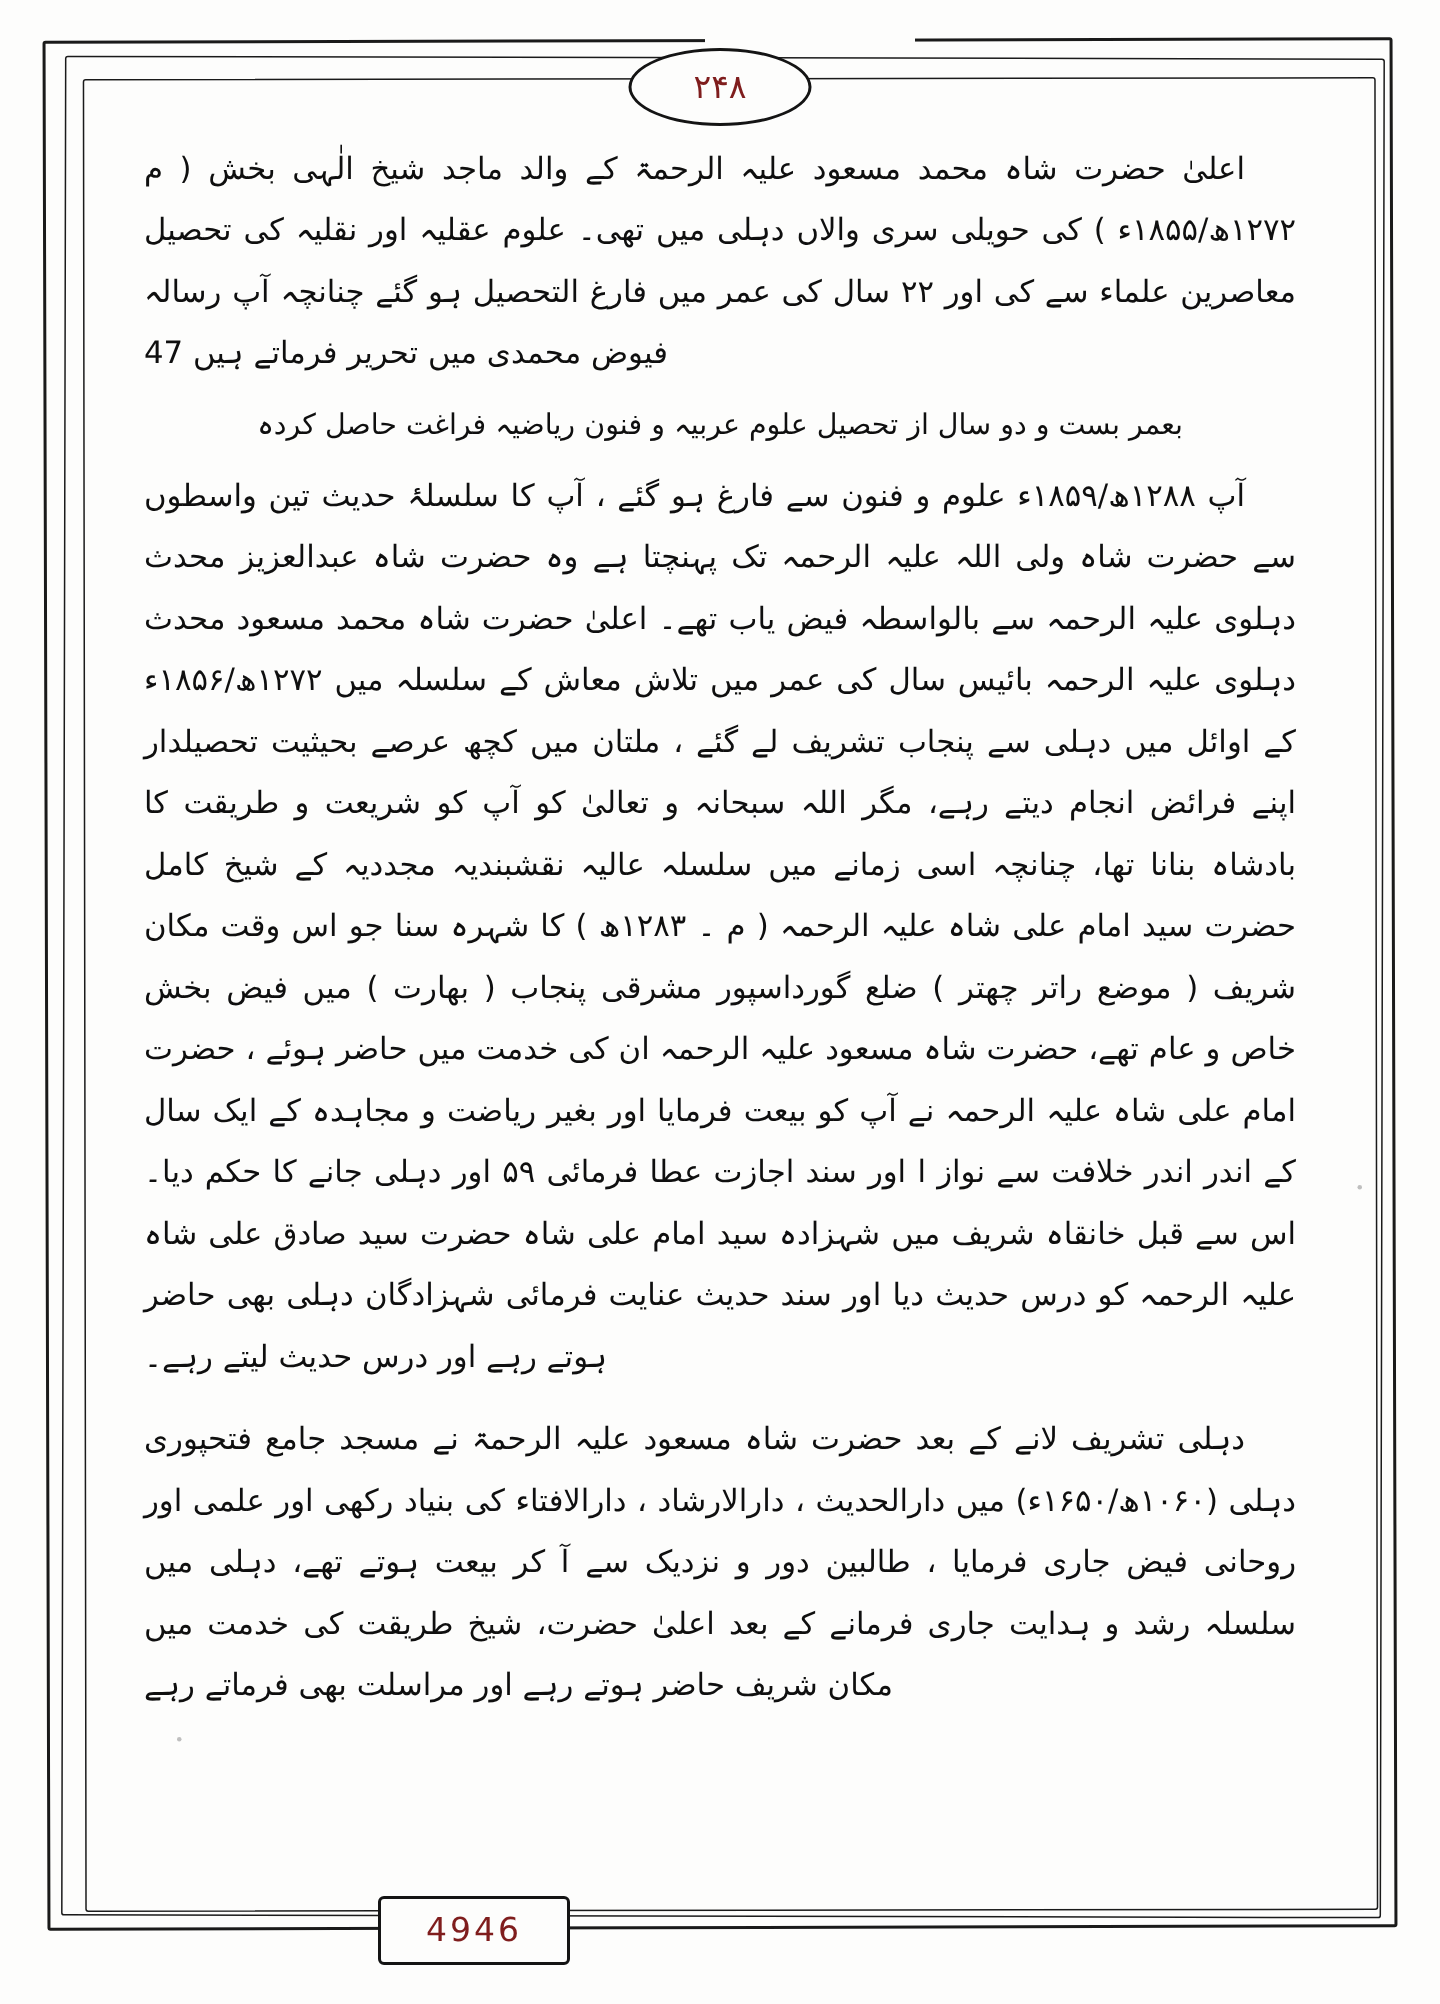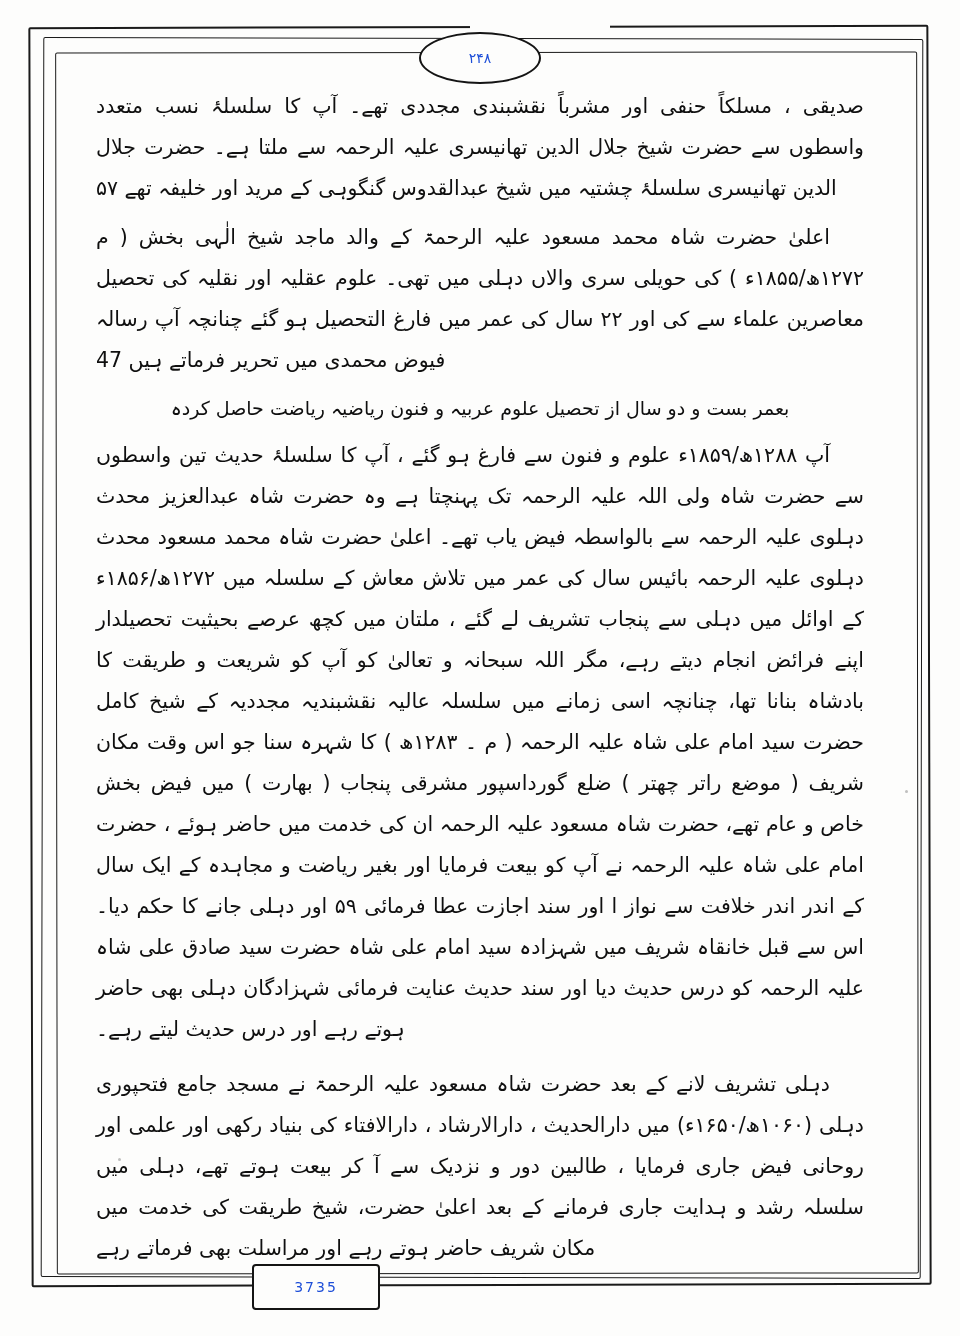--- a/index.html
+++ b/index.html
@@ -49,23 +49,23 @@
   }
 
   
   .cartouche {
     position: absolute;
     background: #fdfdfc;
     border: 2px solid #141414;
     display: flex;
     align-items: center;
     justify-content: center;
-    font-size: 14px;
+    font-size: 22px;
     letter-spacing: 2px;
-    color: #1d4ed8;
+    color: #7f1d1d;
     font-family: "DejaVu Sans", sans-serif;
   }
   .cartouche-top {
     top: 32px;
     left: 50%;
     transform: translateX(-50%);
     width: 118px;
     height: 48px;
     border-radius: 50% / 50%;
   }
@@ -132,30 +132,29 @@
 <div class="page">
 
   <div class="frame frame-outer"></div>
   <div class="frame frame-mid"></div>
   <div class="frame frame-inner"></div>
 
   <div class="notch" style="left:470px; top:20px; width:140px; height:18px;"></div>
   <div class="notch" style="left:240px; bottom:18px; width:150px; height:18px;"></div>
 
   <div class="cartouche cartouche-top">۲۴۸</div>
-  <div class="cartouche cartouche-bottom">3735</div>
+  <div class="cartouche cartouche-bottom">4946</div>
 
   <div class="speckle" style="left:905px; top:790px;"></div>
   <div class="speckle" style="left:118px; top:1158px;"></div>
 
   <div class="body-text">
-    <p class="para">صدیقی ، مسلکاً حنفی اور مشرباً نقشبندی مجددی تھے۔ آپ کا سلسلۂ نسب متعدد واسطوں سے حضرت شیخ جلال الدین تھانیسری علیہ الرحمہ سے ملتا ہے۔ حضرت جلال الدین تھانیسری سلسلۂ چشتیہ میں شیخ عبدالقدوس گنگوہی کے مرید اور خلیفہ تھے ۵۷</p>
     <div class="spacer-sm"></div>
     <p class="para indent">اعلیٰ حضرت شاہ محمد مسعود علیہ الرحمۃ کے والد ماجد شیخ الٰہی بخش ( م ۱۲۷۲ھ/۱۸۵۵ء ) کی حویلی سری والاں دہلی میں تھی۔ علوم عقلیہ اور نقلیہ کی تحصیل معاصرین علماء سے کی اور ۲۲ سال کی عمر میں فارغ التحصیل ہو گئے چنانچہ آپ رسالہ فیوض محمدی میں تحریر فرماتے ہیں 47</p>
     <div class="spacer-sm"></div>
-    <p class="para center-line">بعمر بست و دو سال از تحصیل علوم عربیہ و فنون ریاضیہ ریاضت حاصل کردہ</p>
+    <p class="para center-line">بعمر بست و دو سال از تحصیل علوم عربیہ و فنون ریاضیہ فراغت حاصل کردہ</p>
     <div class="spacer-sm"></div>
     <p class="para indent">آپ ۱۲۸۸ھ/۱۸۵۹ء علوم و فنون سے فارغ ہو گئے ، آپ کا سلسلۂ حدیث تین واسطوں سے حضرت شاہ ولی اللہ علیہ الرحمہ تک پہنچتا ہے وہ حضرت شاہ عبدالعزیز محدث دہلوی علیہ الرحمہ سے بالواسطہ فیض یاب تھے۔ اعلیٰ حضرت شاہ محمد مسعود محدث دہلوی علیہ الرحمہ بائیس سال کی عمر میں تلاش معاش کے سلسلہ میں ۱۲۷۲ھ/۱۸۵۶ء کے اوائل میں دہلی سے پنجاب تشریف لے گئے ، ملتان میں کچھ عرصے بحیثیت تحصیلدار اپنے فرائض انجام دیتے رہے، مگر اللہ سبحانہ و تعالیٰ کو آپ کو شریعت و طریقت کا بادشاہ بنانا تھا، چنانچہ اسی زمانے میں سلسلہ عالیہ نقشبندیہ مجددیہ کے شیخ کامل حضرت سید امام علی شاہ علیہ الرحمہ ( م ۔ ۱۲۸۳ھ ) کا شہرہ سنا جو اس وقت مکان شریف ( موضع راتر چھتر ) ضلع گورداسپور مشرقی پنجاب ( بھارت ) میں فیض بخش خاص و عام تھے، حضرت شاہ مسعود علیہ الرحمہ ان کی خدمت میں حاضر ہوئے ، حضرت امام علی شاہ علیہ الرحمہ نے آپ کو بیعت فرمایا اور بغیر ریاضت و مجاہدہ کے ایک سال کے اندر اندر خلافت سے نواز ا اور سند اجازت عطا فرمائی ۵۹ اور دہلی جانے کا حکم دیا۔ اس سے قبل خانقاہ شریف میں شہزادہ سید امام علی شاہ حضرت سید صادق علی شاہ علیہ الرحمہ کو درس حدیث دیا اور سند حدیث عنایت فرمائی شہزادگان دہلی بھی حاضر ہوتے رہے اور درس حدیث لیتے رہے۔</p>
     <div class="spacer-md"></div>
     <p class="para indent">دہلی تشریف لانے کے بعد حضرت شاہ مسعود علیہ الرحمۃ نے مسجد جامع فتحپوری دہلی (۱۰۶۰ھ/۱۶۵۰ء) میں دارالحدیث ، دارالارشاد ، دارالافتاء کی بنیاد رکھی اور علمی اور روحانی فیض جاری فرمایا ، طالبین دور و نزدیک سے آ کر بیعت ہوتے تھے، دہلی میں سلسلہ رشد و ہدایت جاری فرمانے کے بعد اعلیٰ حضرت، شیخ طریقت کی خدمت میں مکان شریف حاضر ہوتے رہے اور مراسلت بھی فرماتے رہے</p>
   </div>
 
 </div>
 
 </body></html>

